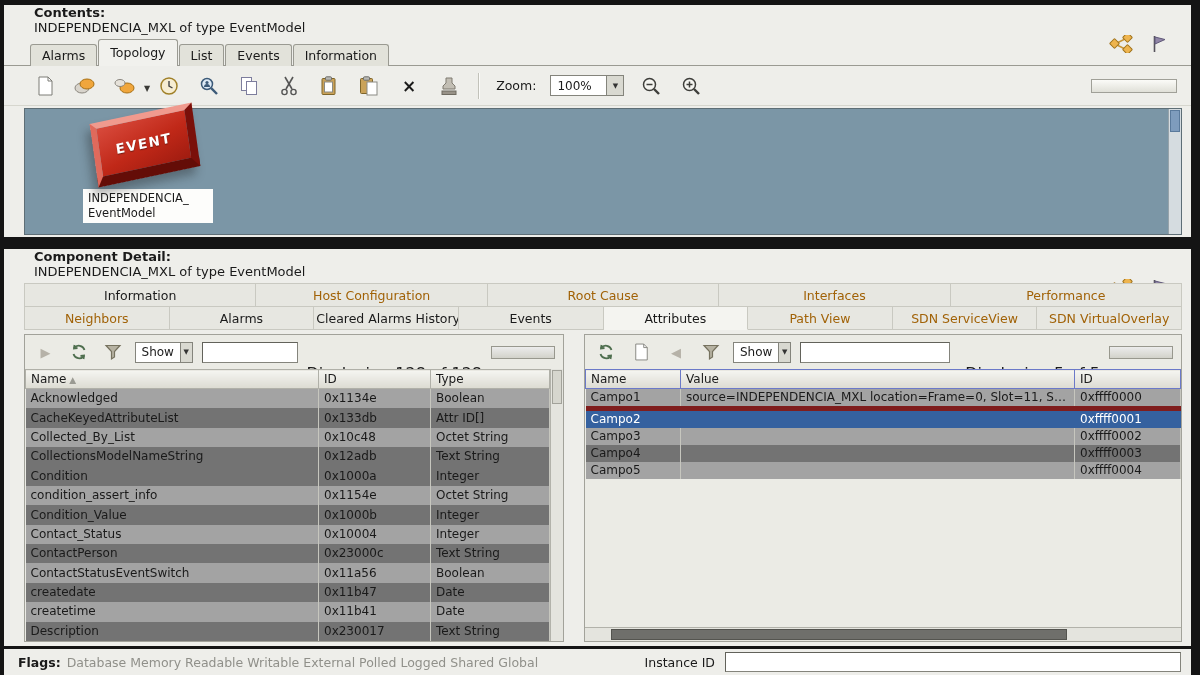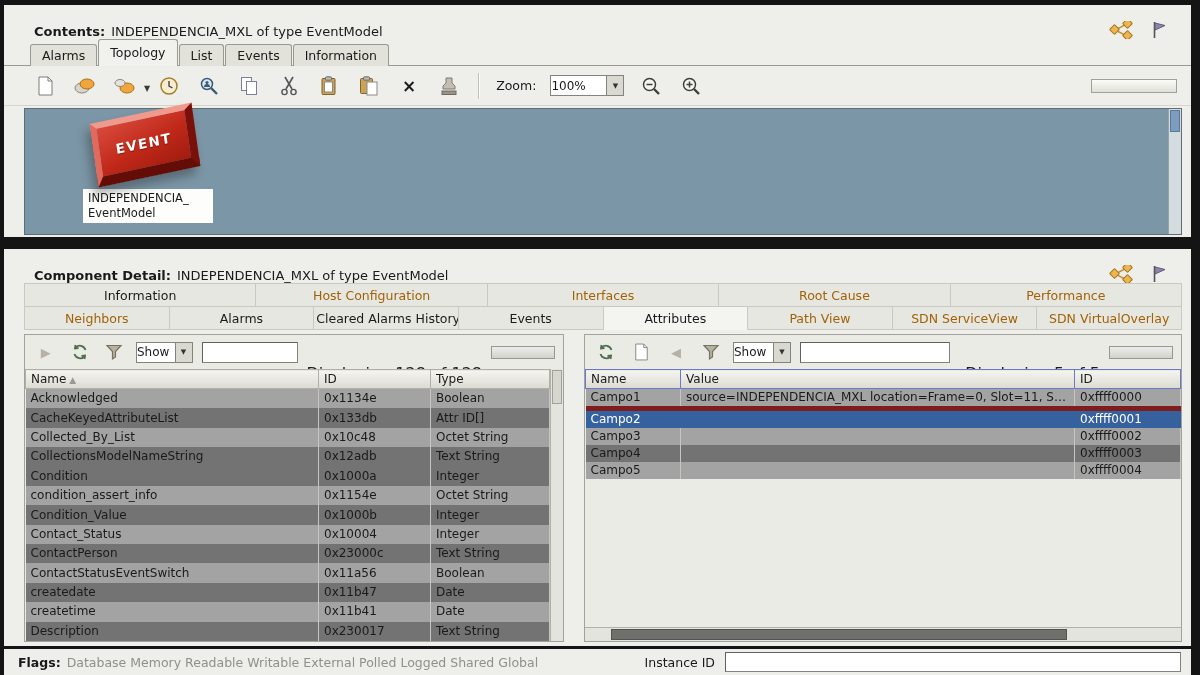--- a/index.html
+++ b/index.html
@@ -9,40 +9,40 @@
     font-family: "DejaVu Sans", "Liberation Sans", sans-serif;
     font-size: 12px;
     color: #1a1a1a;
     position: relative;
     overflow: hidden;
   }
   .section { position: absolute; left: 4px; width: 1187px; background: #eeeeea; }
   #top-section { top: 5px; height: 232px; }
   #bottom-section { top: 249px; height: 426px; }
 
-  .header-bar { height: 34px; display: flex; align-items: flex-end; padding: 0 14px 0 30px; }
+  .header-bar { height: 34px; display: flex; align-items: flex-start; padding: 0 14px 0 30px; flex-direction: column; }
   .header-title { font-weight: bold; font-size: 13px; margin-right: 6px; }
   .header-sub { font-size: 13px; }
   .header-icons { margin-left: auto; display: flex; gap: 16px; align-items: center; padding-right: 10px; }
   .hicon { display: flex; align-items: center; }
 
   
   .tab-strip { display: flex; align-items: flex-end; padding-left: 26px; height: 27px; box-shadow: inset 0 -1px 0 #9a9a92; position: relative; }
   .tab { height: 22px; line-height: 21px; padding: 0 11px; border: 1px solid #9a9a92; border-bottom: none; border-radius: 3px 3px 0 0; background: #e2e2da; margin-right: 1px; font-size: 12.5px; }
   .tab.state-selected { height: 27px; line-height: 26px; background: #f1f1ed; position: relative; z-index: 2; }
 
   
   .main-toolbar { height: 40px; display: flex; align-items: center; gap: 14px; padding: 0 14px 0 28px; border-bottom: 1px solid #d6d6ce; }
   .tbtn { width: 26px; height: 26px; display: flex; align-items: center; justify-content: center; cursor: default; }
   .caret { font-size: 8px; color: #3a3a36; margin: 6px -8px 0 -8px; }
   .delete-x { font-size: 17px; font-weight: bold; color: #1a1a1a; }
   .vsep { width: 2px; height: 26px; border-left: 1px solid #c2c2ba; border-right: 1px solid #fbfbf9; margin: 0 2px; }
   .zoom-label { font-size: 12.5px; }
   .combo { display: flex; align-items: center; border: 1px solid #84847c; background: #fff; height: 21px; }
-  .combo-value { padding: 0 0; flex: 1; font-size: 12px; }
+  .combo-value { padding: 0 6px; flex: 1; font-size: 12px; }
   .combo-btn { width: 17px; height: 100%; background: #d9d9d1; border-left: 1px solid #84847c; display: flex; align-items: center; justify-content: center; font-size: 7px; color: #333; }
   .toolbar-right-bar { margin-left: auto; width: 86px; height: 14px; border: 1px solid #a0a098; background: linear-gradient(#fbfbf8, #e0e0d8); }
 
   
   .canvas-wrap { margin: 2px 9px 0 20px; height: 127px; background: #7b96a6; border: 1px solid #5e6e76; position: relative; }
   .canvas-scrollbar { position: absolute; right: 0; top: 0; bottom: 0; width: 13px; background: #d5dce0; border-left: 1px solid #97a3aa; }
   .canvas-thumb { margin: 1px; height: 22px; background: #7e9cbd; border: 1px solid #5a7a9c; }
   .event-node { position: absolute; left: 58px; top: 4px; width: 150px; }
   .event-btn {
     width: 104px; height: 64px; margin-left: 10px;
@@ -264,22 +264,22 @@
           <line x1="3.5" y1="1" x2="3.5" y2="17" stroke="#55525c" stroke-width="1.6"></line>
           <path d="M4 2 L14 4.5 L4 9 Z" fill="#9186a8" stroke="#5f5878"></path>
         </svg>
       </span>
     </div>
   </div>
 
   <div class="dtab-row" id="detail-tabs-row1">
       <div class="dtab state-normal">Information</div>
       <div class="dtab state-disabled">Host Configuration</div>
+      <div class="dtab state-disabled">Root Cause</div>
       <div class="dtab state-disabled">Interfaces</div>
-      <div class="dtab state-disabled">Root Cause</div>
       <div class="dtab state-disabled">Performance</div>
     </div>
   <div class="dtab-row" id="detail-tabs-row2">
       <div class="dtab state-disabled">Neighbors</div>
       <div class="dtab state-normal">Alarms</div>
       <div class="dtab state-normal">Cleared Alarms History</div>
       <div class="dtab state-normal">Events</div>
       <div class="dtab state-selected">Attributes</div>
       <div class="dtab state-disabled">Path View</div>
       <div class="dtab state-disabled">SDN ServiceView</div>

